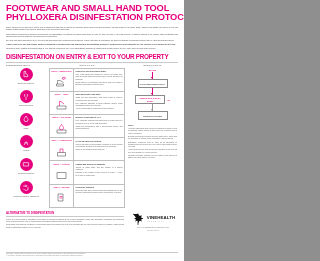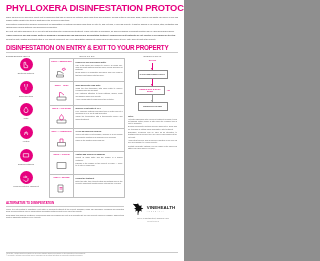--- a/index.html
+++ b/index.html
@@ -131,20 +131,21 @@
   .footrule{height:.4px;background:#c9c9c9;margin-bottom:1px;}
   .foot p{font-size:1.5px;color:#8a8a8a;line-height:1.3;margin:0;text-align:left;}
 </style>
 </head>
 <body>
 
 <div class="page">
   <div class="sheet">
 
     <div class="title">
+      <div>FOOTWEAR AND SMALL HAND TOOL</div>
       <div>PHYLLOXERA DISINFESTATION PROTOCOL</div>
     </div>
 
     <div class="intro">
       <p>Grape phylloxera is a soil-borne insect pest of grapevines that can be spread on footwear, small hand tools and machinery moving between vineyards. Eggs, crawlers and adults can survive in soil and organic matter caught in the tread of boots and in the crevices of hand tools.</p>
       <p>This protocol describes the minimum requirement for disinfestation of footwear and small hand tools on entry to, and exit from, a vineyard property. It must be applied by all owners, staff, contractors and visitors before moving between vineyard blocks or properties.</p>
       <p>Dry heat (hot water immersion) at 70°C for at least 2 minutes is the recommended treatment. Where hot water is unavailable, an approved sodium hypochlorite solution may be used as described below.</p>
       <p class="b">Always remove all soil and organic matter by brushing or scraping BEFORE applying any disinfestation treatment. Chemical and heat treatments are not effective if soil remains on the item.</p>
       <p>Record the date, location and items treated in your property biosecurity log. Keep disinfestation equipment, brushes and a water source at every entry and exit point of the property.</p>
     </div>

